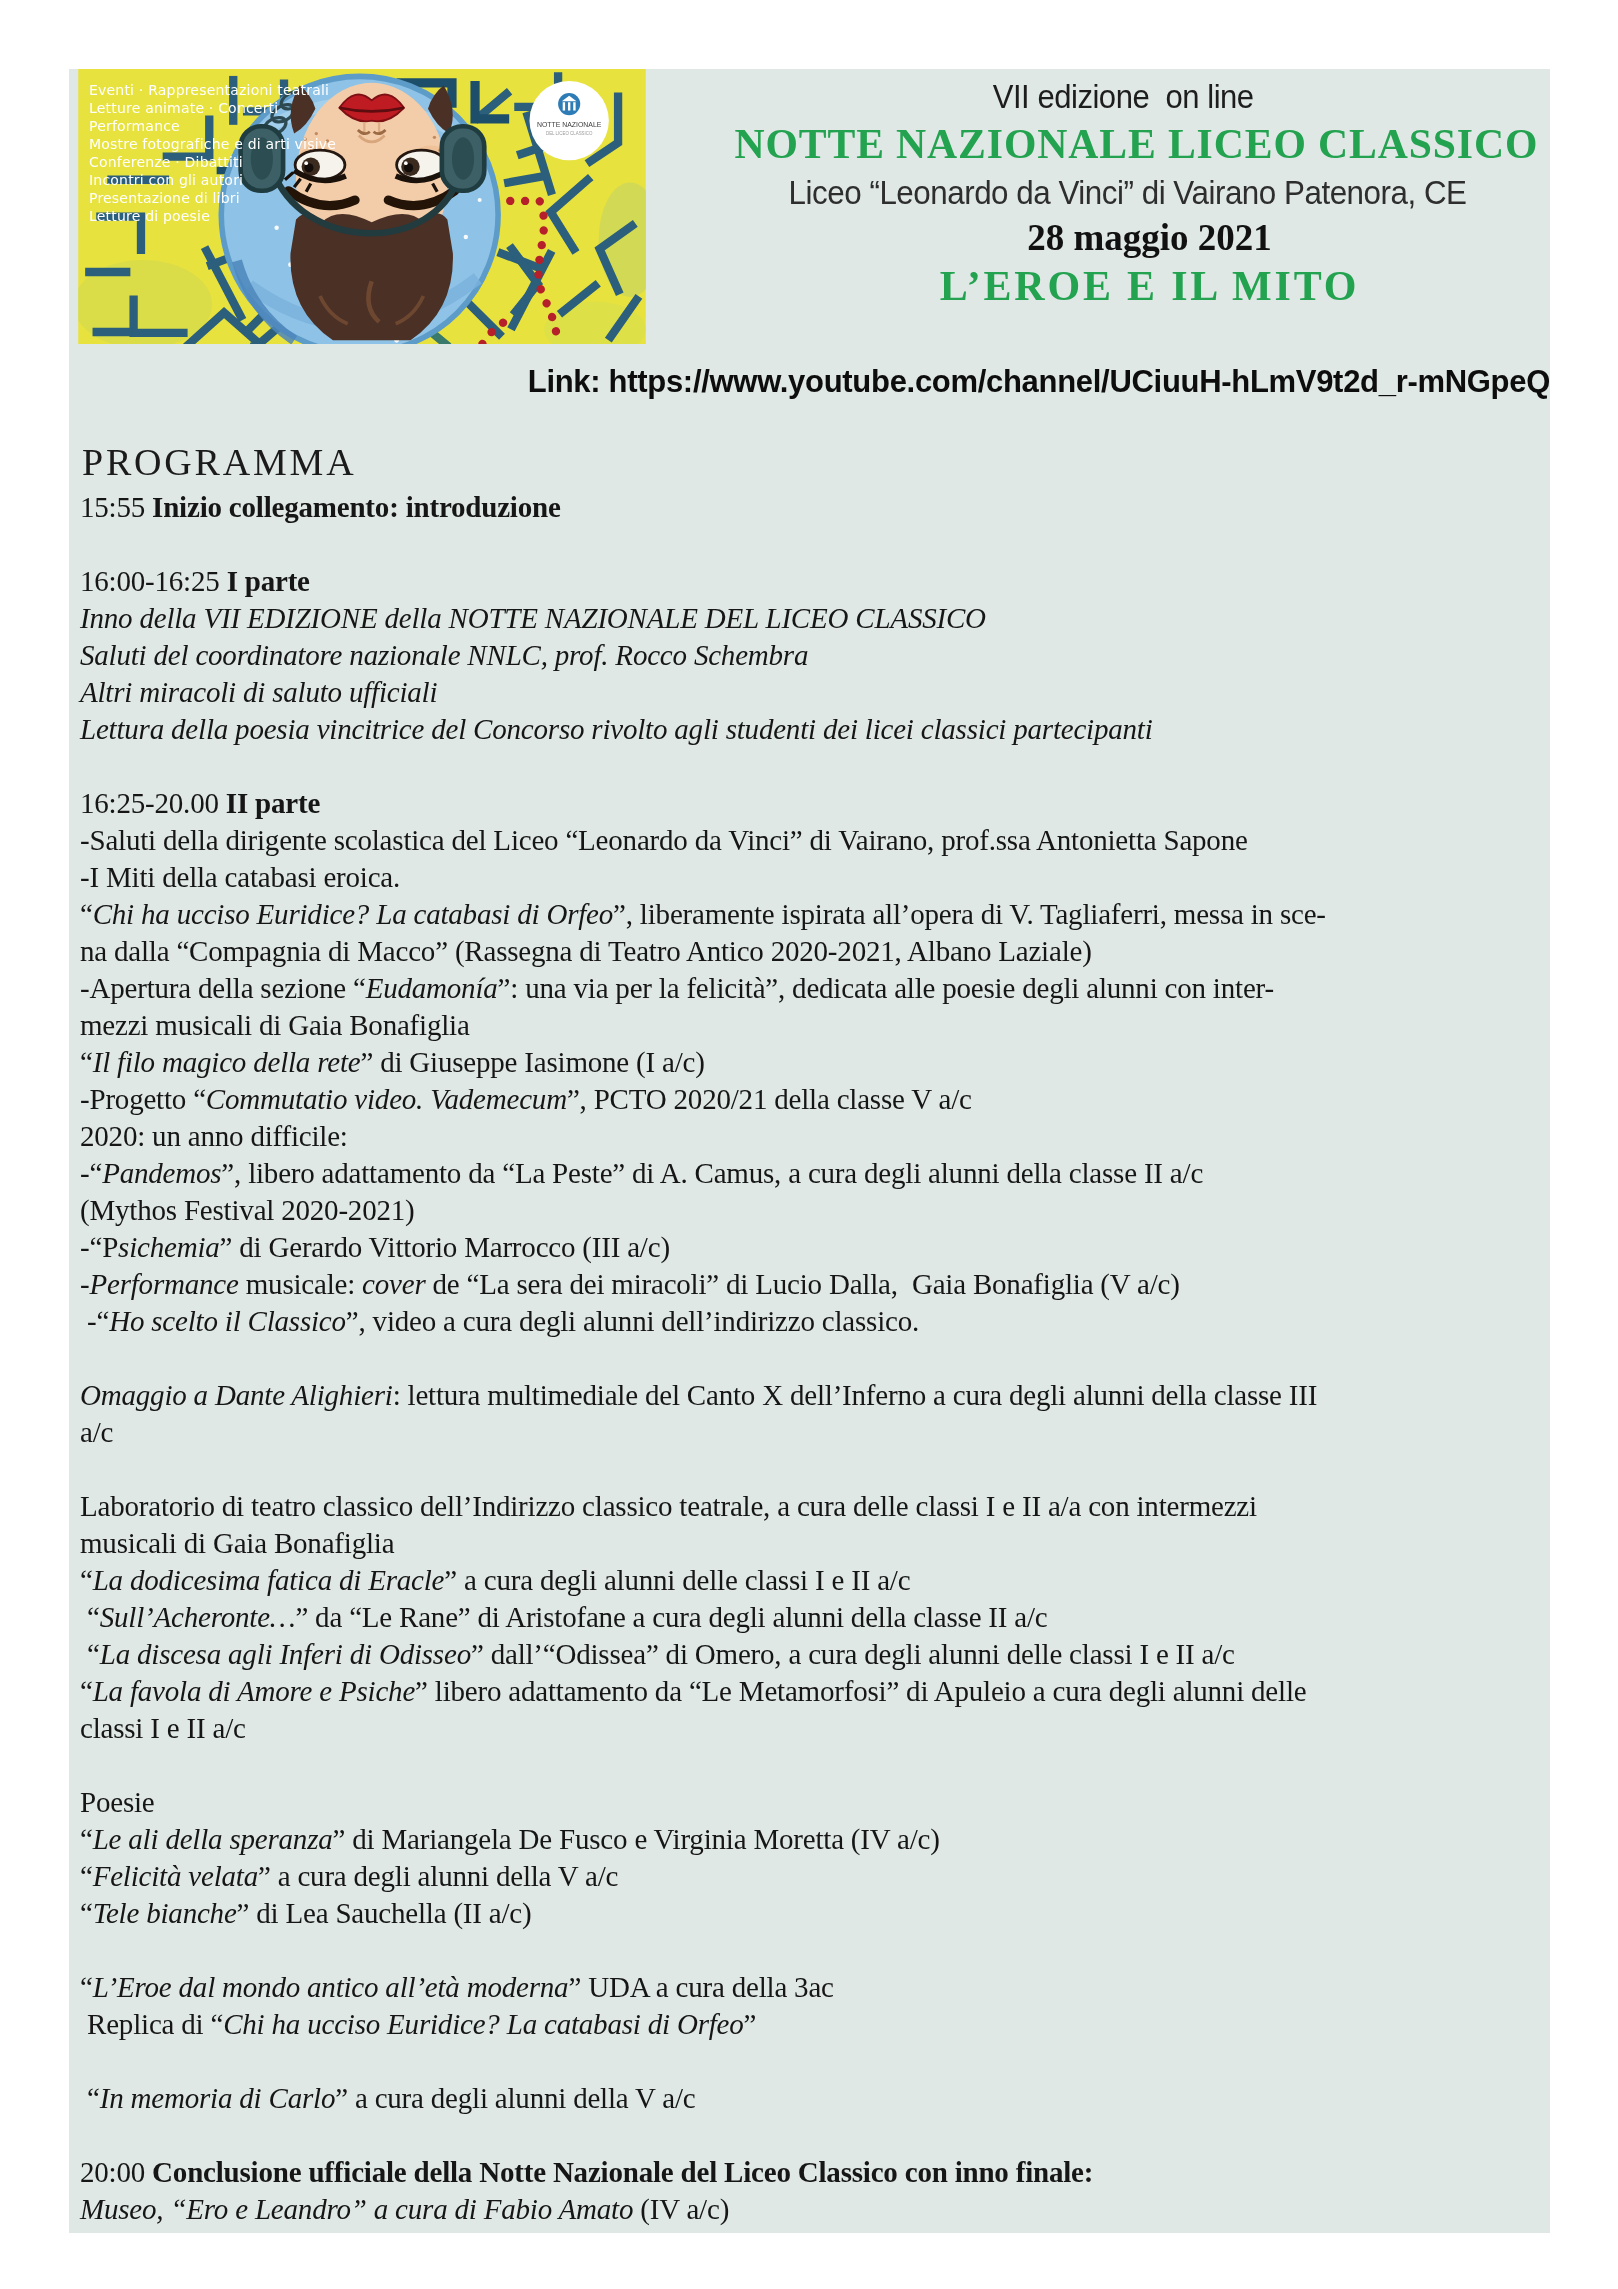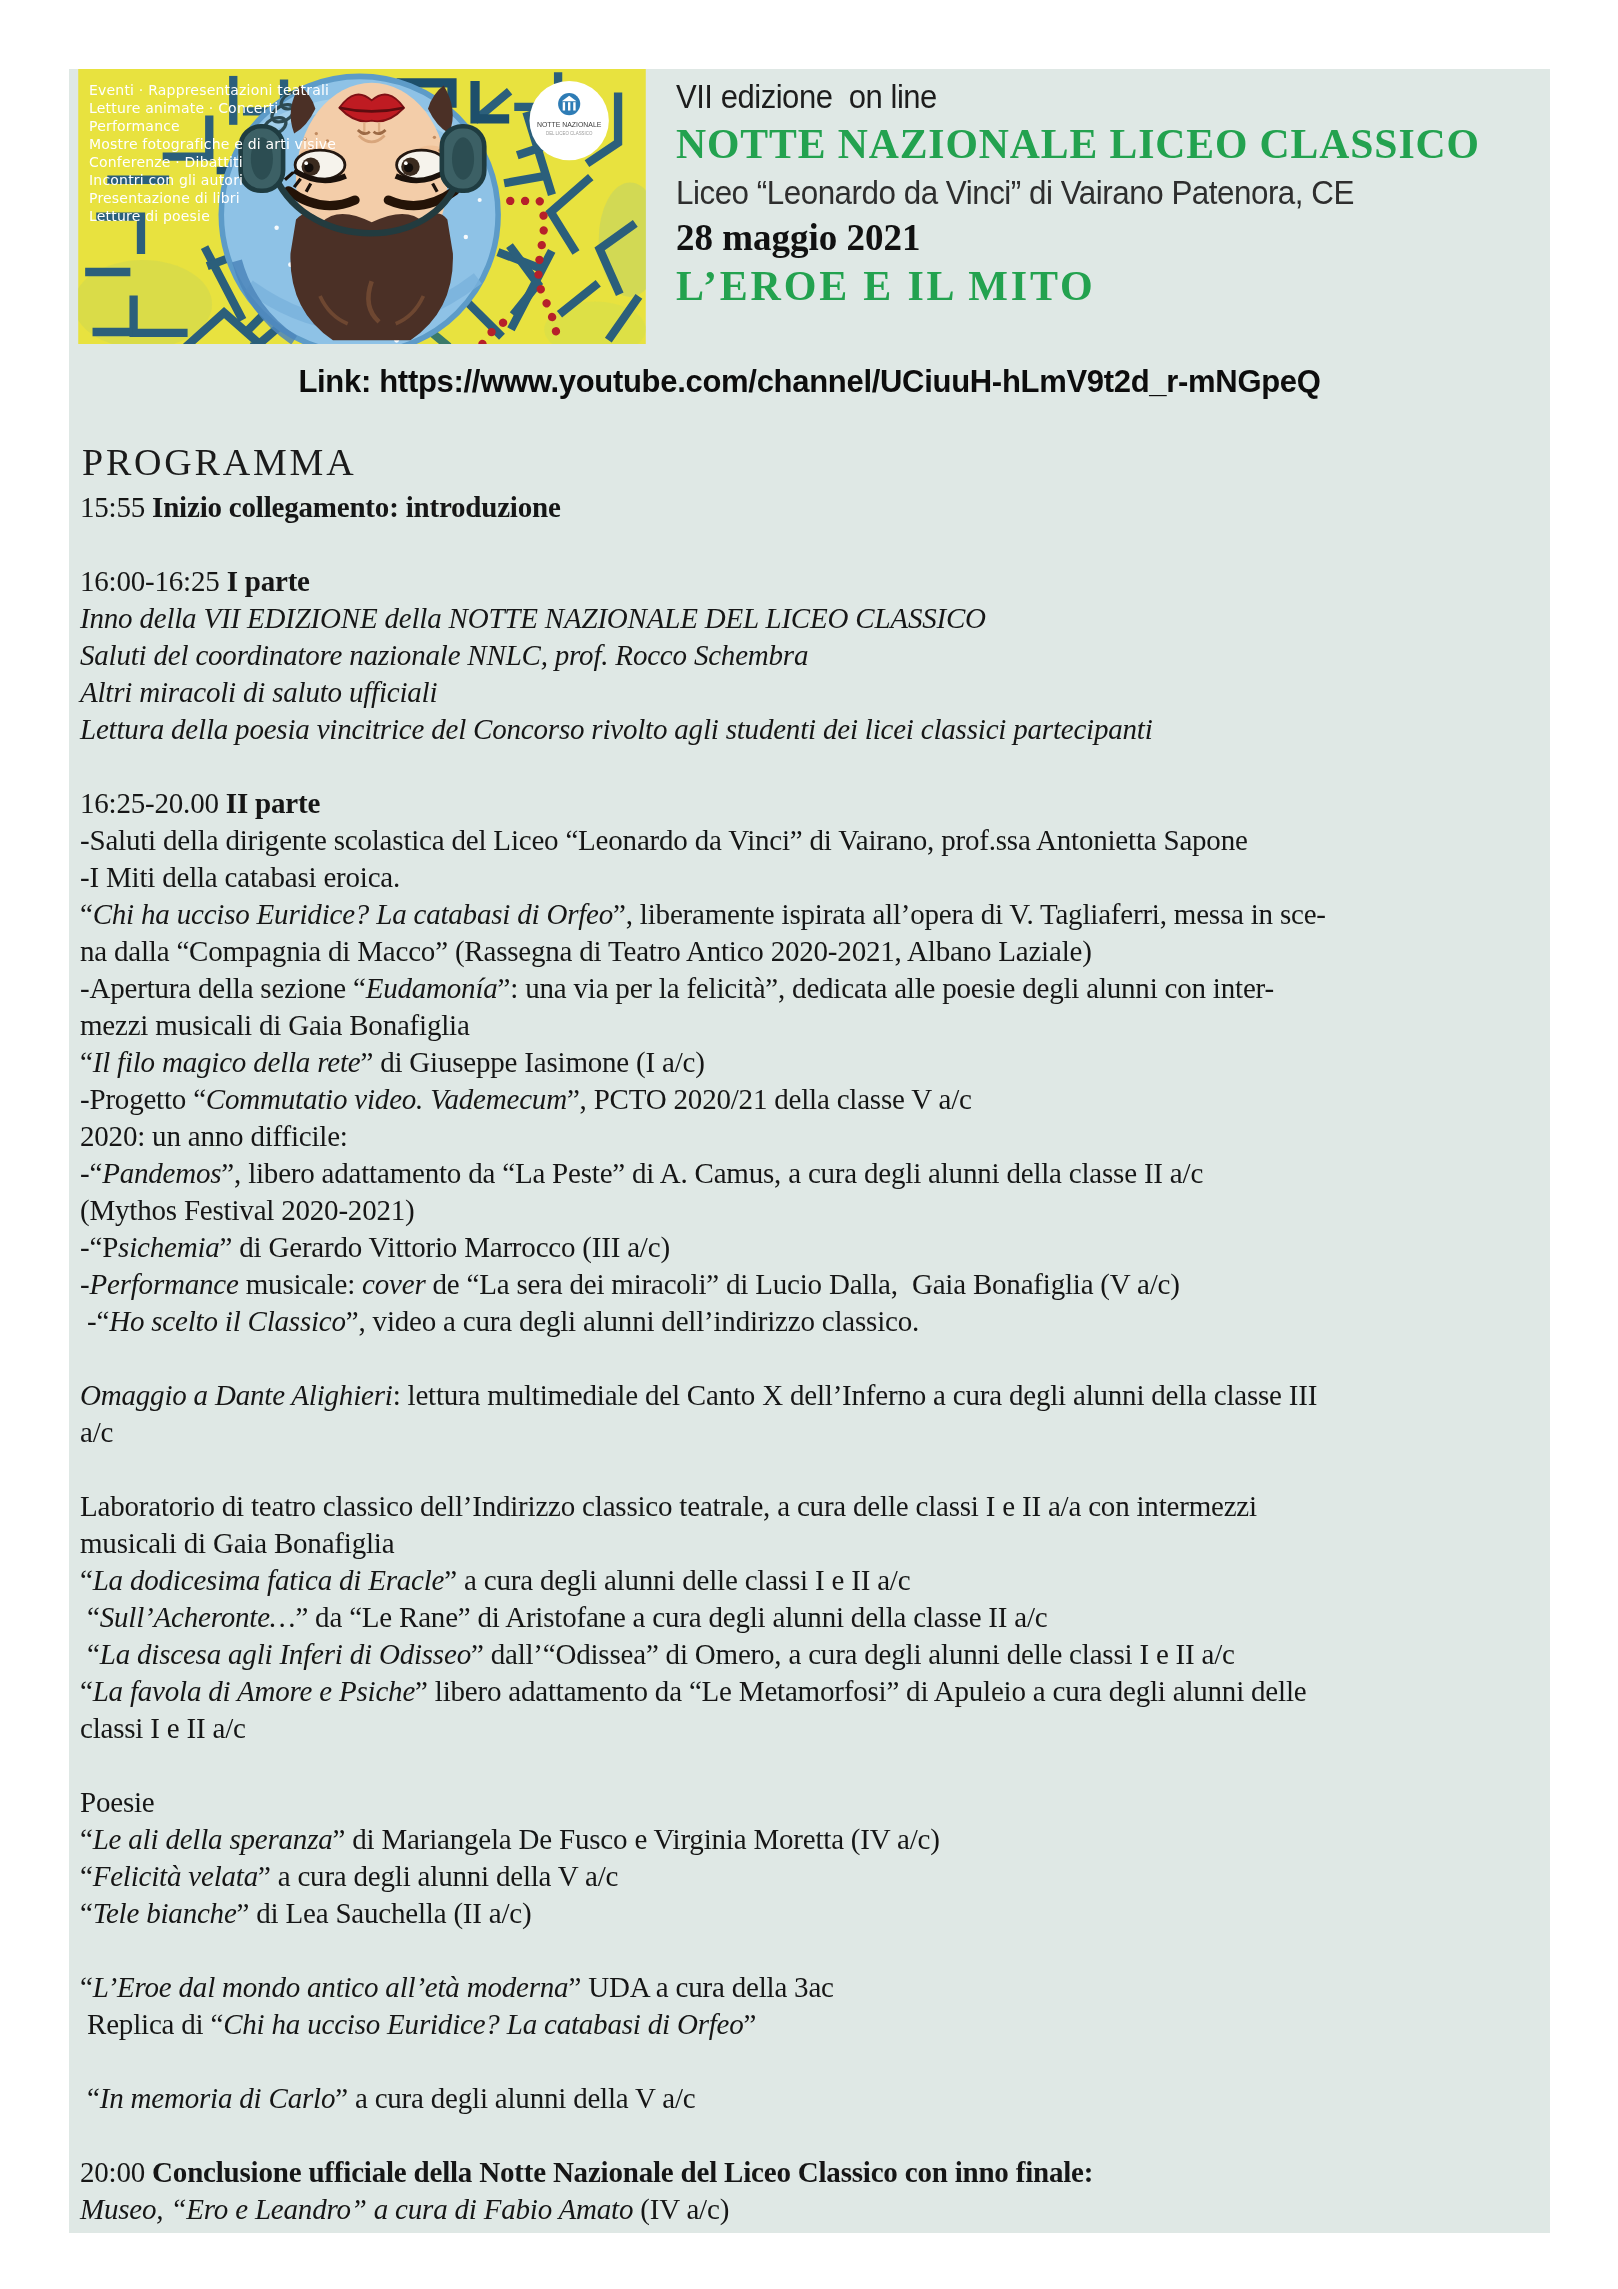--- a/index.html
+++ b/index.html
@@ -7,33 +7,33 @@
   .page{position:relative;width:1619px;height:2290px;background:#ffffff;overflow:hidden;}
   .content{position:absolute;left:69px;top:69px;width:1481px;height:2164px;background:var(--panel,#dfe8e5);}
 
   
   .poster{position:absolute;left:0;top:0;width:568px;height:275px;overflow:hidden;margin-left:9px;}
   .poster svg{position:absolute;left:0;top:0;}
   .poster-events{position:absolute;left:11px;top:12px;color:#ffffff;
     font-family:"DejaVu Sans",sans-serif;font-size:14px;line-height:18px;letter-spacing:0.2px;}
 
   
-  .titleblock{position:absolute;left:607px;top:7.4px;width:877px;color:#1c1c1c;}
+  .titleblock{position:absolute;left:642px;top:7.4px;width:877px;color:#1c1c1c;text-align:center;}
   .edition{font-family:"Liberation Sans",sans-serif;font-size:33px;line-height:41px;
     color:#1d1d1d;white-space:pre;letter-spacing:-0.5px;transform:scaleX(.94);transform-origin:0 50%;}
   .main-title{font-family:"Liberation Serif",serif;font-weight:700;font-size:43px;line-height:54px;
     color:var(--accent,#23a24f);letter-spacing:0.9px;white-space:pre;transform:scaleX(.97);transform-origin:0 50%;}
   .school{font-family:"Liberation Sans",sans-serif;font-size:33px;line-height:44px;color:#2e2e2e;
     letter-spacing:-0.5px;white-space:pre;transform:scaleX(.95);transform-origin:0 50%;}
   .date{font-family:"Liberation Serif",serif;font-weight:700;font-size:37px;line-height:46px;color:#111;}
   .theme{font-family:"Liberation Serif",serif;font-weight:700;font-size:42px;line-height:50px;
     color:var(--accent,#23a24f);letter-spacing:2.8px;}
 
   
-  .linkline{position:absolute;left:0;top:295px;width:100%;text-align:center;
+  .linkline{position:absolute;left:0;top:295px;width:100%;text-align:right;
     font-family:"Liberation Sans",sans-serif;font-weight:700;font-size:31px;color:#0d0d0d;letter-spacing:-0.3px;}
   .prog-heading{position:absolute;left:13px;top:371px;font-family:"Liberation Serif",serif;
     font-size:38px;letter-spacing:2.8px;color:#1b1b1b;}
   .program{position:absolute;left:11px;top:420px;width:1463px;color:#161616;}
   .line{height:37px;line-height:37px;font-size:29px;white-space:pre;letter-spacing:-0.2px;}
   .line span.b{font-weight:700;}
   .line span.i{font-style:italic;}
   .line.sp{height:37px;}
 </style>
 </head>

